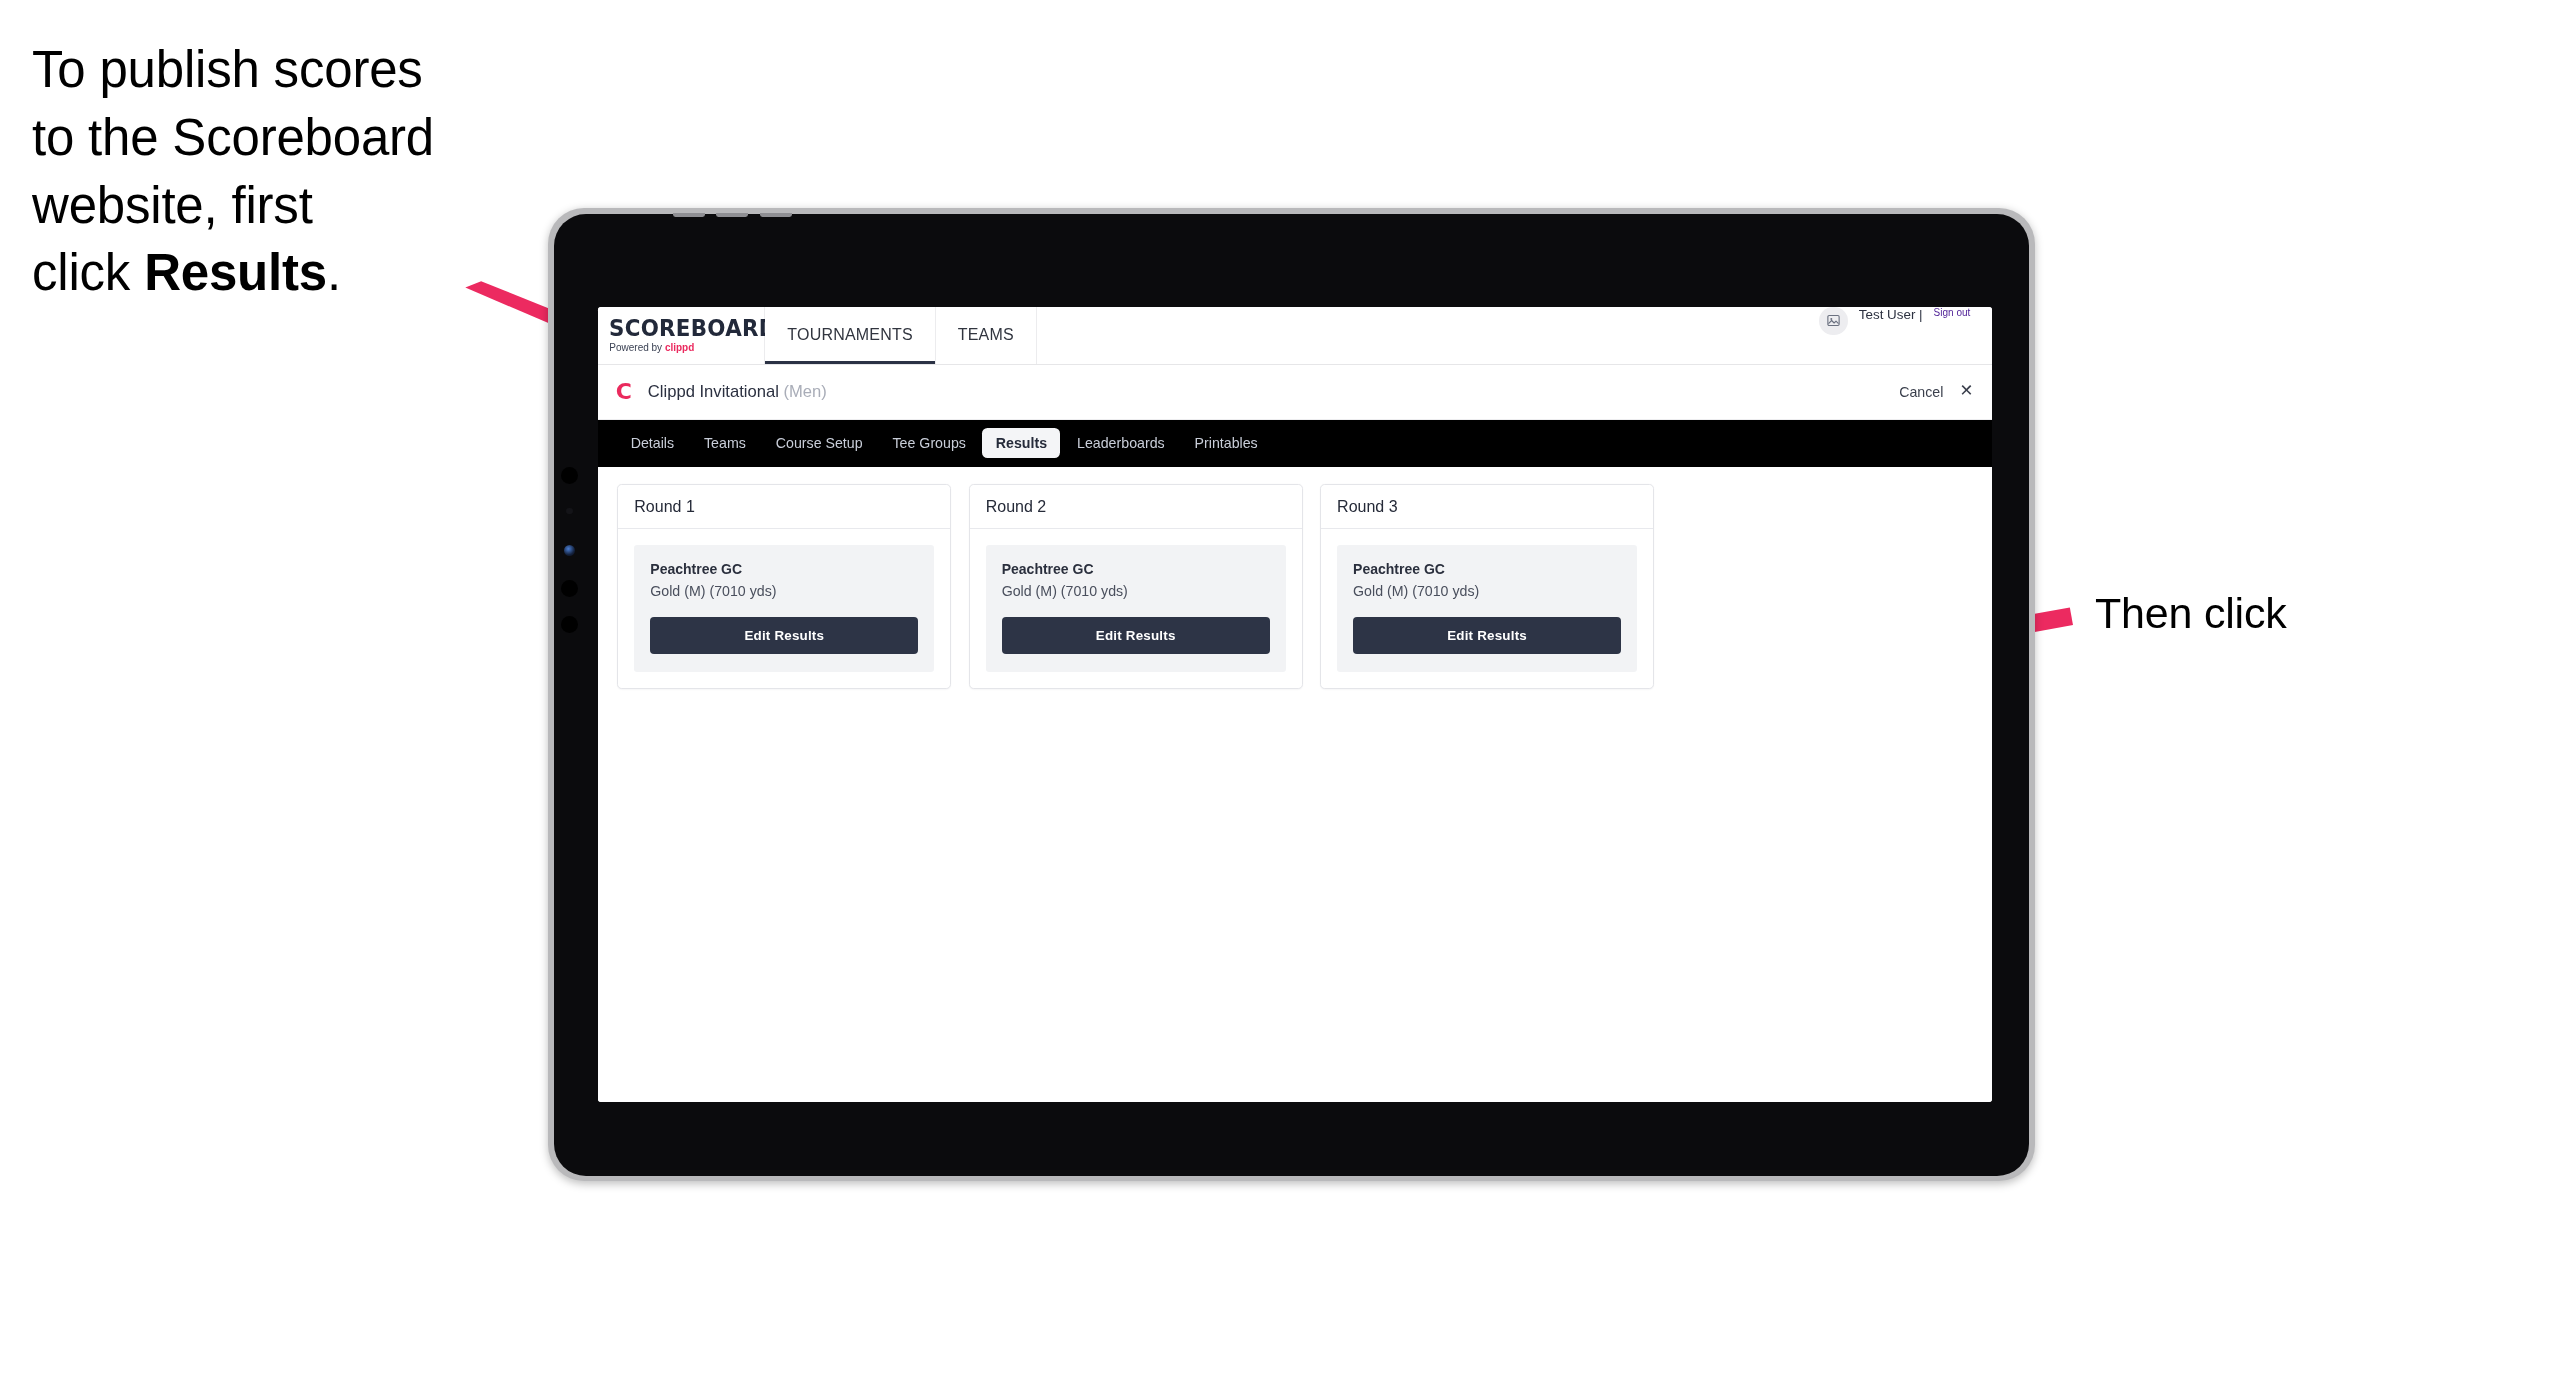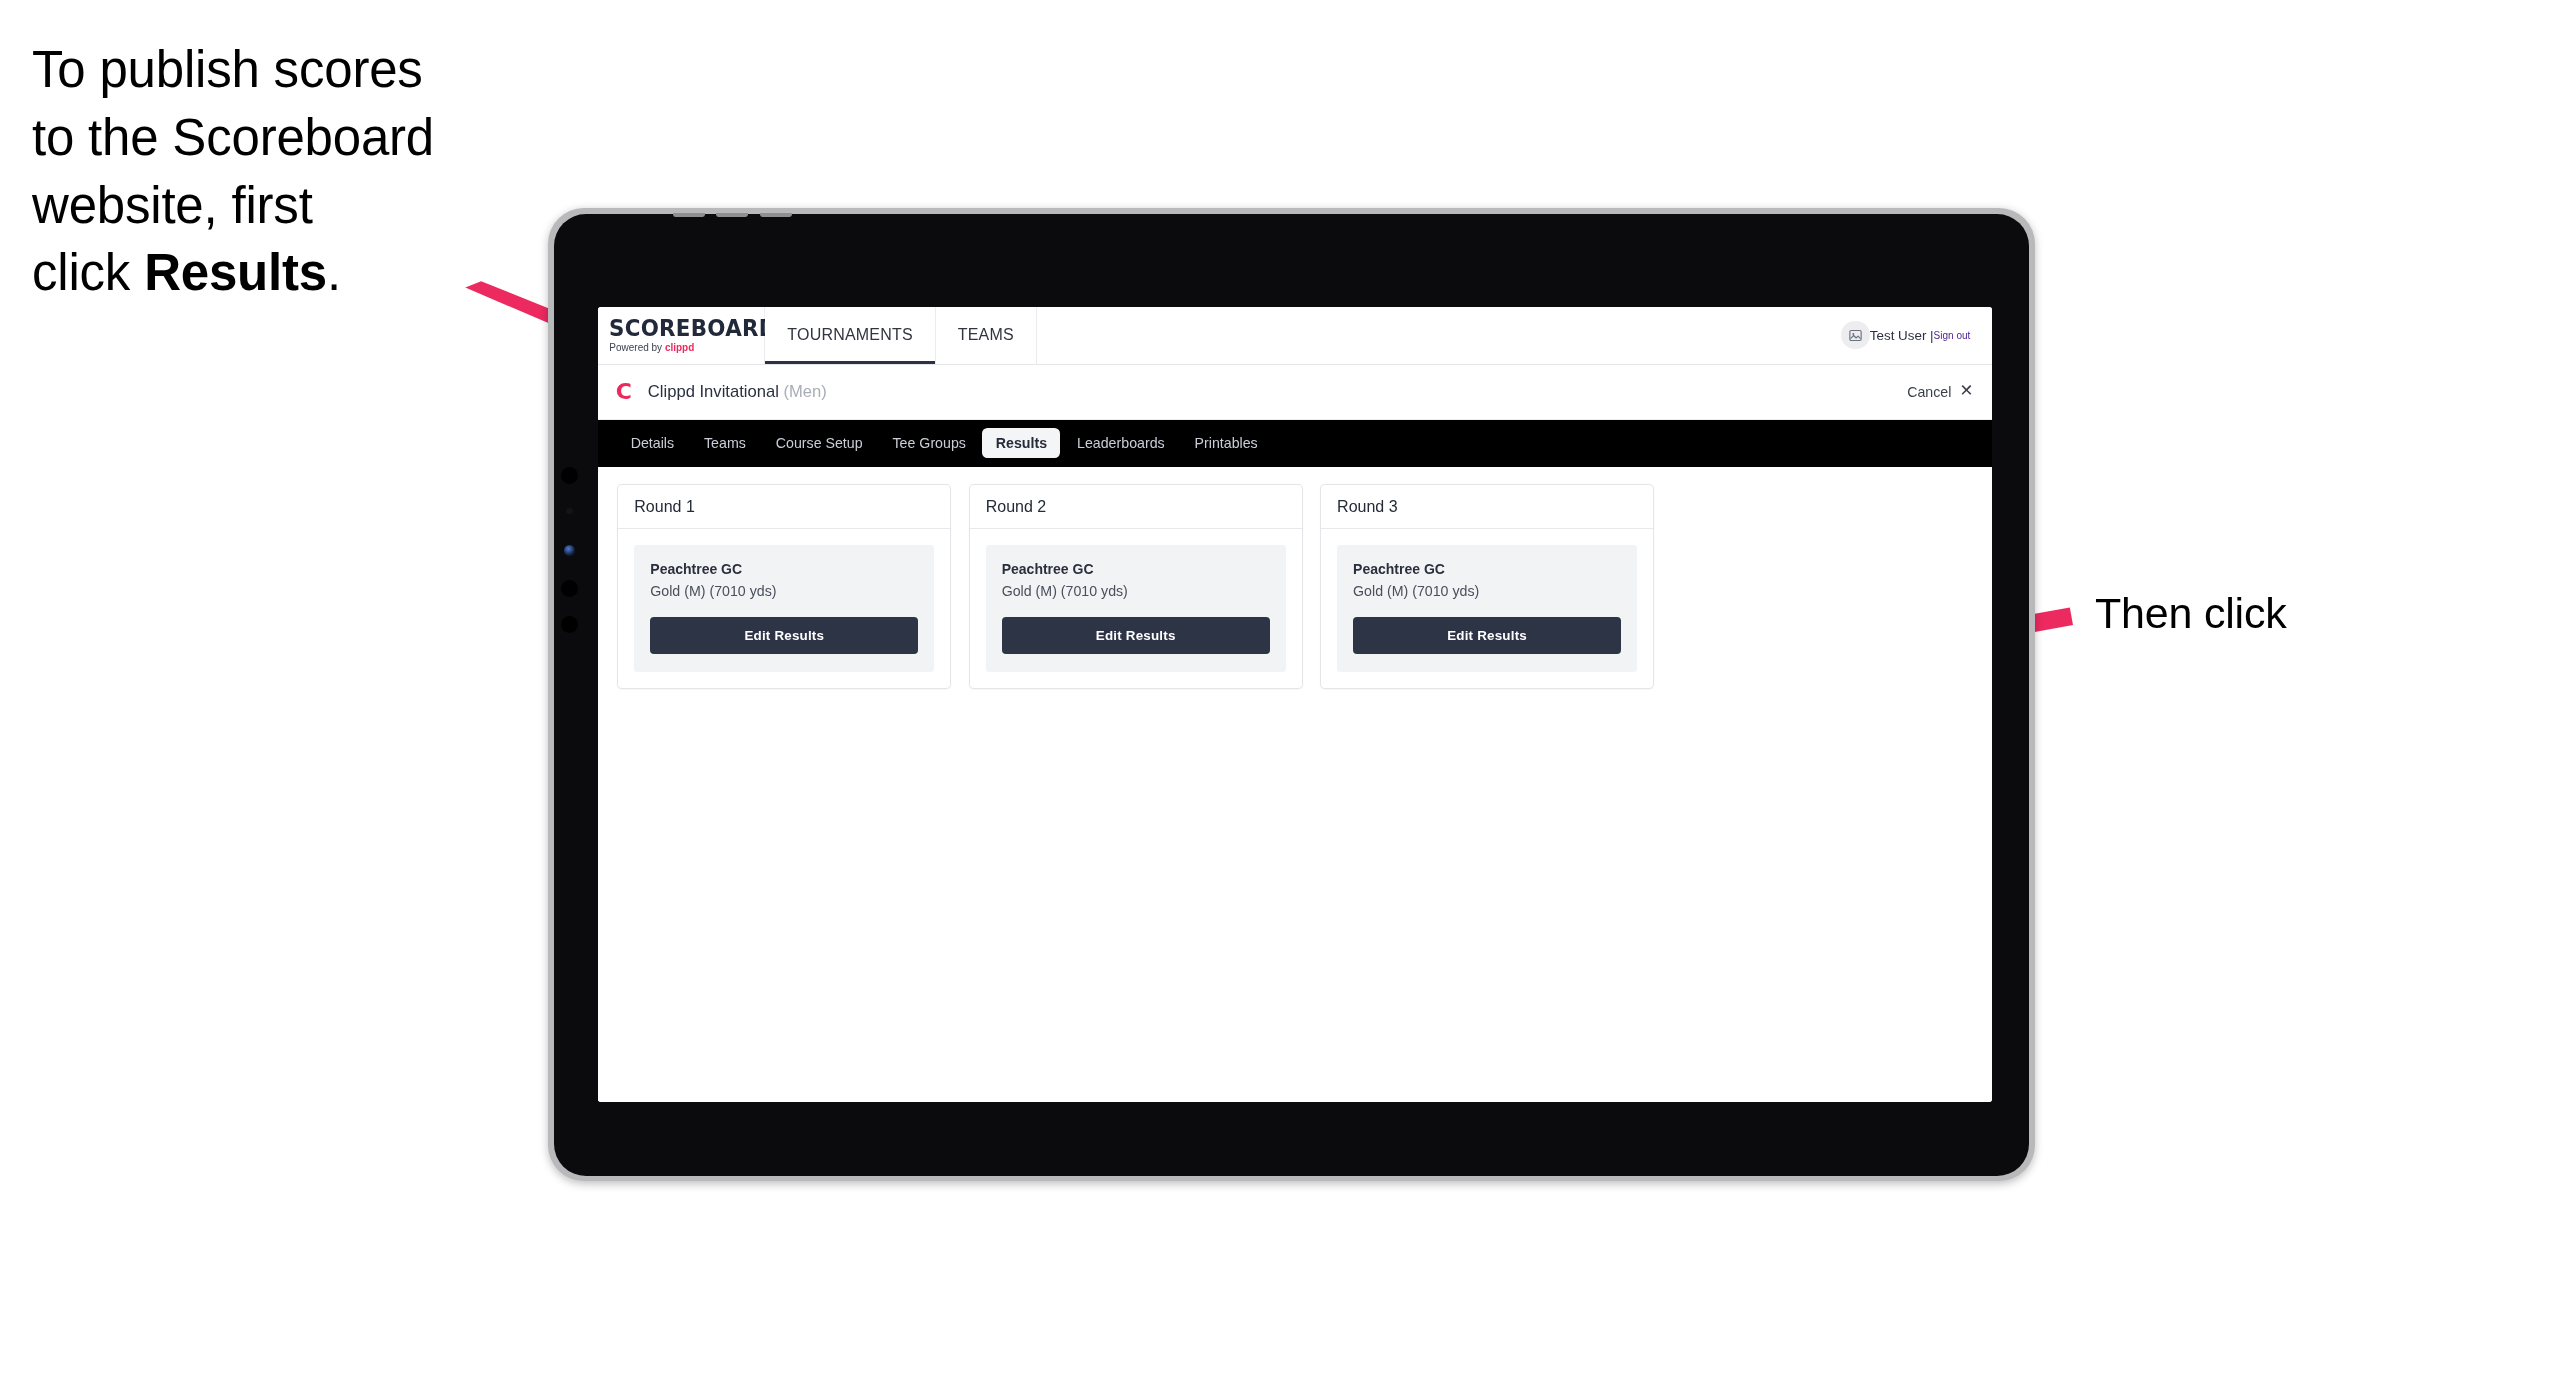--- a/index.html
+++ b/index.html
@@ -156,22 +156,22 @@
     position: absolute;
     left: 0; right: 0; bottom: 0;
     height: 2.4px;
     background: #2b3245;
   }
 
   #header-spacer { flex: 1; }
 
   #user-block {
     display: flex;
-    align-items: center;
-    gap: 0;
+    align-items: flex-start;
+    gap: 11px;
     padding-right: 22px;
   }
   #avatar {
     width: 28.5px; height: 28.5px;
     border-radius: 50%;
     background: #ededf0;
     display: flex; align-items: center; justify-content: center;
   }
   #user-name {
     font-size: 13.4px;
@@ -204,21 +204,21 @@
   }
   #tournament-title {
     font-size: 16.6px;
     color: #2b3040;
   }
   #tournament-title .subtle { color: #a9adb8; }
   #cancel-block {
     margin-left: auto;
     display: flex;
     align-items: center;
-    gap: 8px;
+    gap: 16px;
     cursor: pointer;
   }
   #cancel-label { font-size: 14.2px; color: #3a3f4c; }
   #cancel-x { font-size: 16.6px; color: #3a3f4c; line-height: 1; }
 
   
   #section-nav {
     height: 47px;
     min-height: 47px;
     background: #000000;

